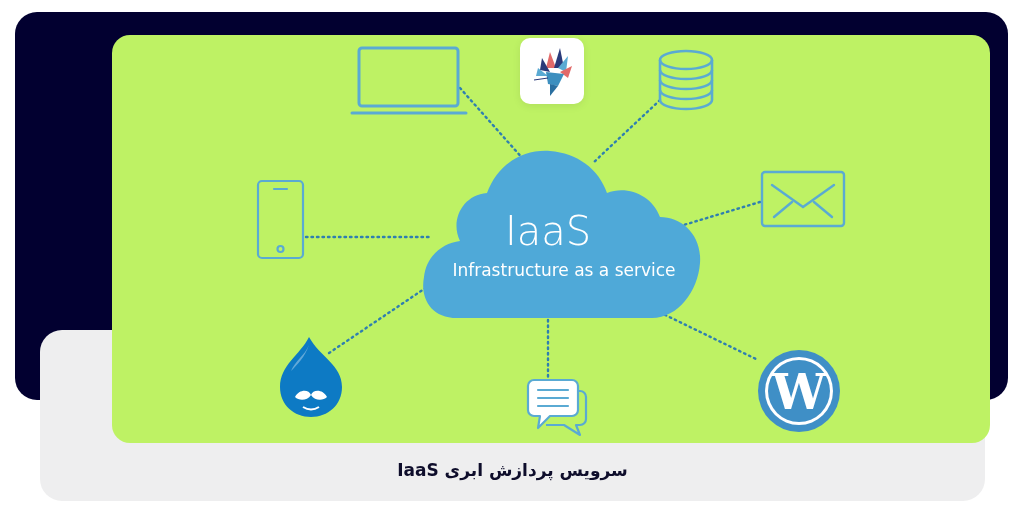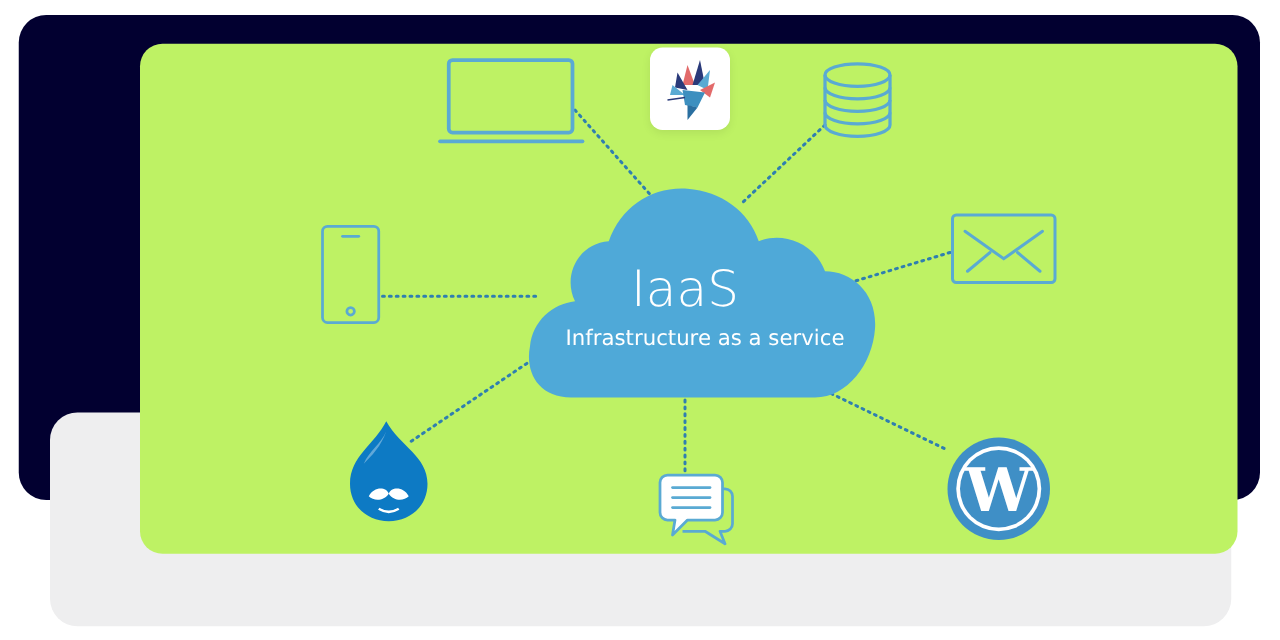--- a/index.html
+++ b/index.html
@@ -177,13 +177,14 @@
         <polygon points="22,20 30,34 20,32" fill="#2a3a7a"></polygon>
         <polygon points="52,28 48,40 40,34" fill="#e26a6a"></polygon>
         <polygon points="18,30 28,38 16,38" fill="#5aaad3"></polygon>
         <polygon points="26,34 44,36 38,48 28,46" fill="#3d8fbf"></polygon>
         <polygon points="30,46 38,48 30,58" fill="#2a6fa0"></polygon>
         <line x1="14" y1="42" x2="28" y2="40" stroke="#2a3a7a" stroke-width="1.2"></line>
       </svg>
     </div>
   </div>
 
+  <div class="caption">سرویس پردازش ابری IaaS</div>
 </div>
 
 </body></html>

